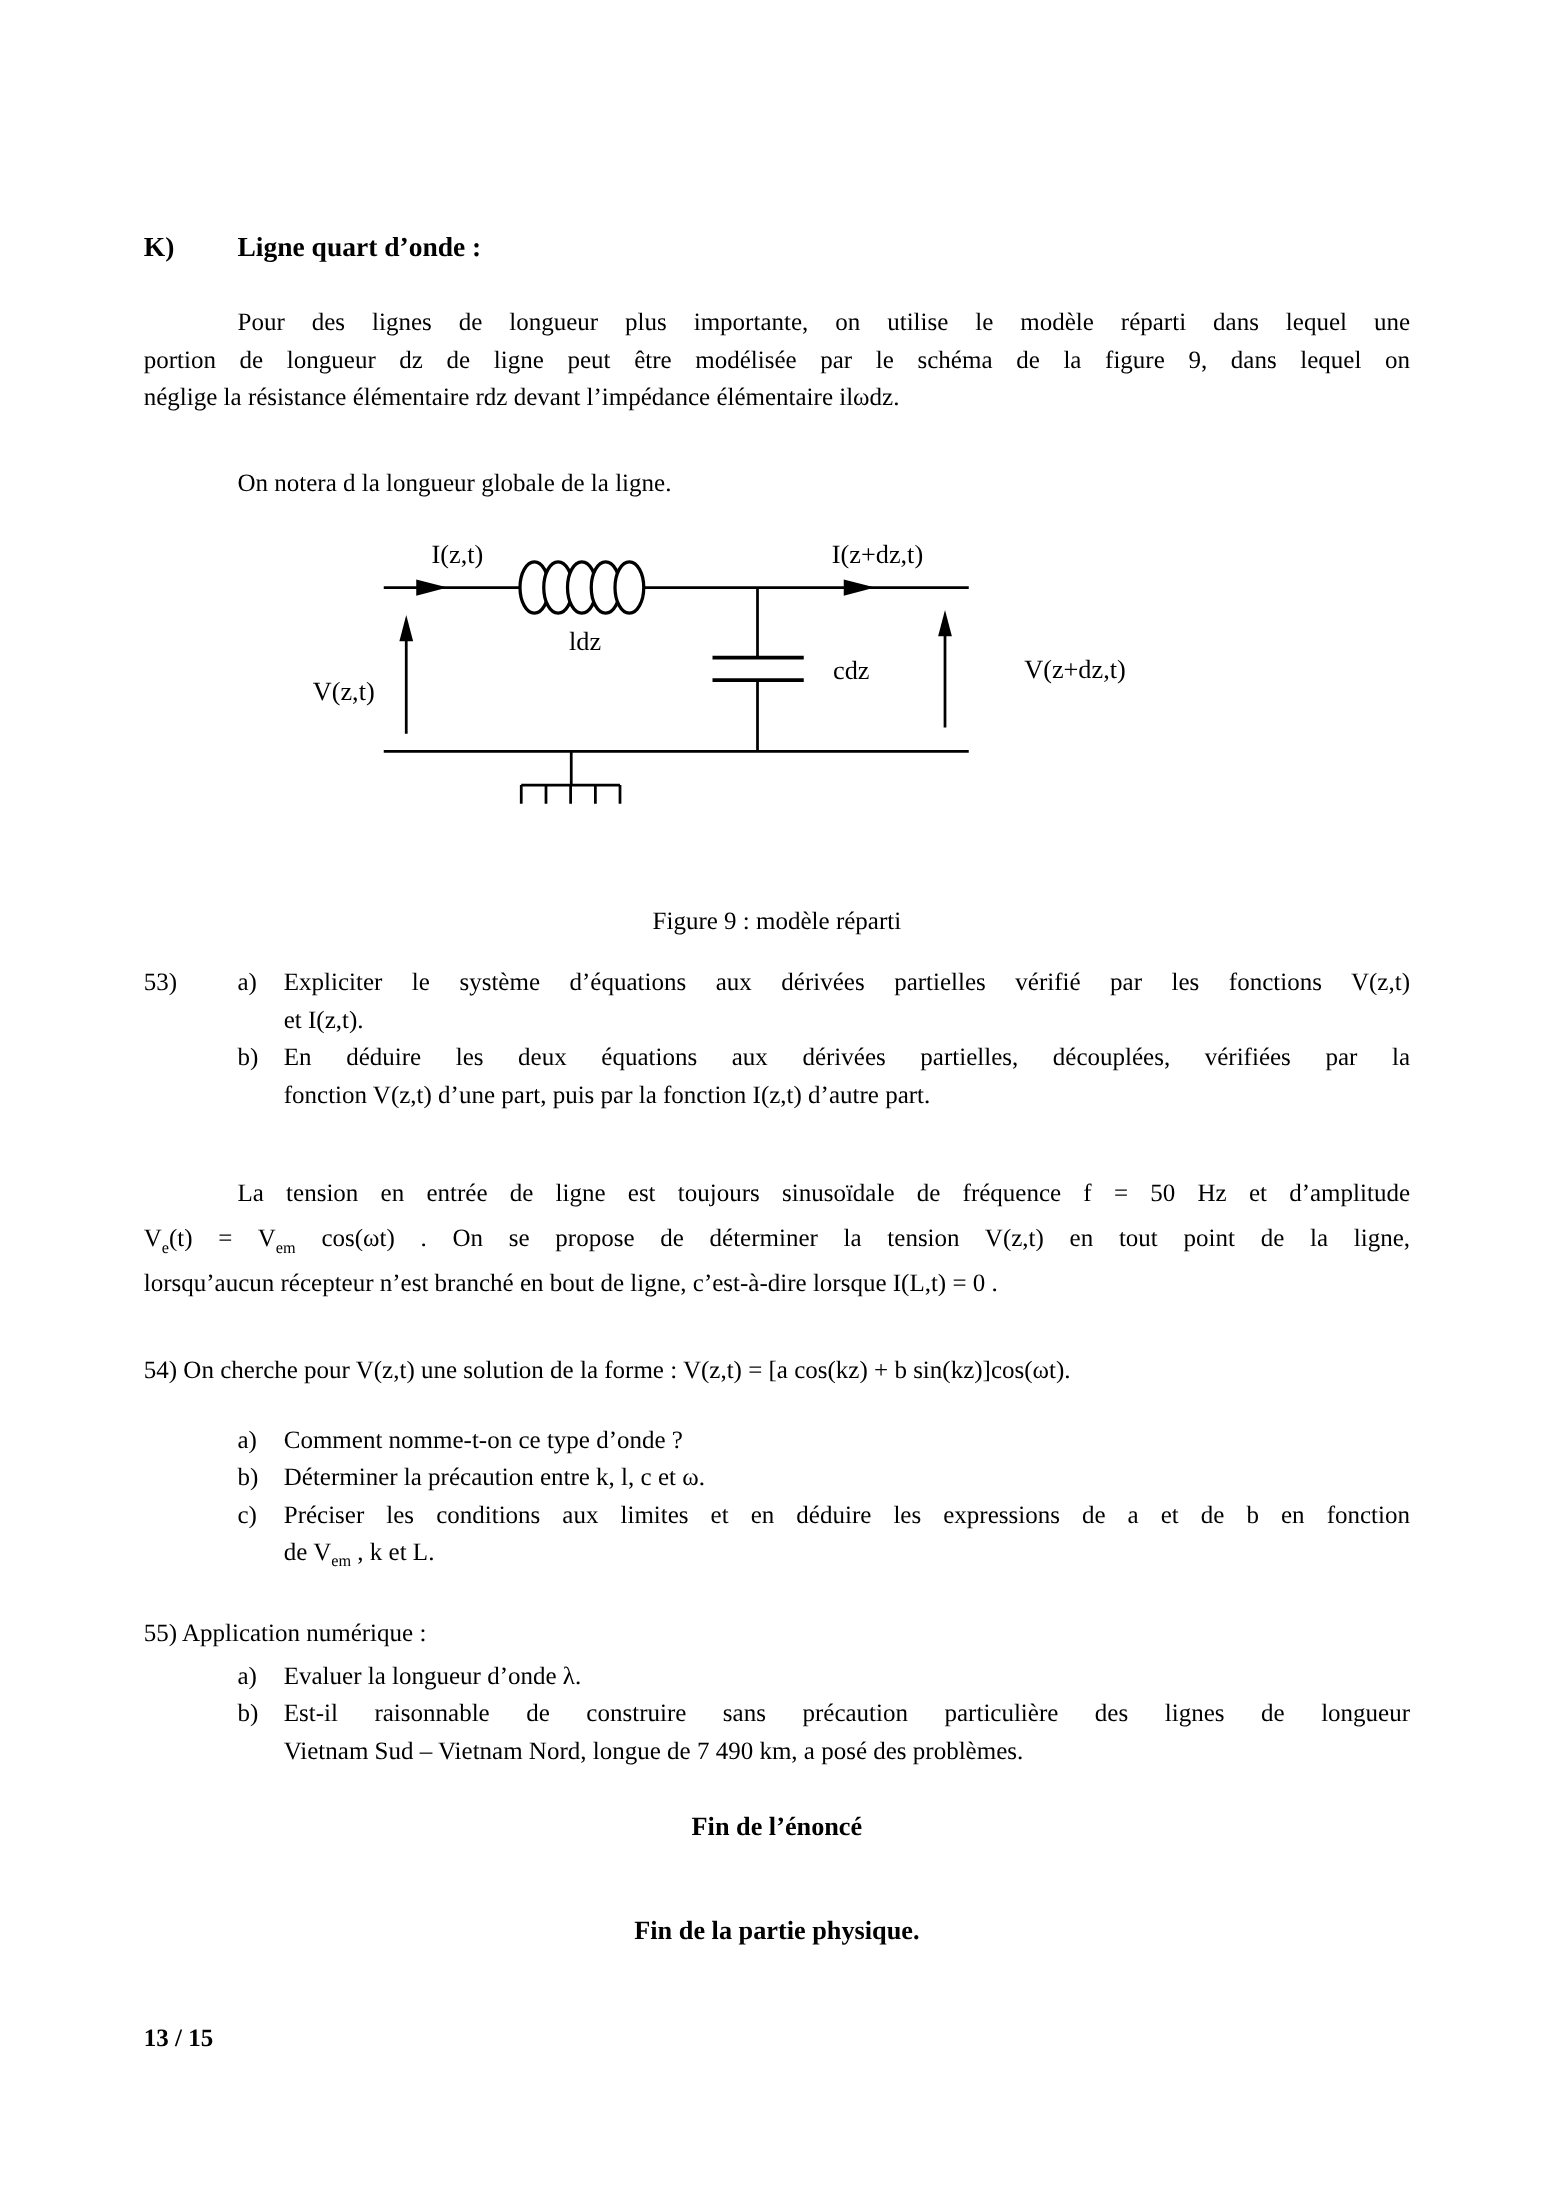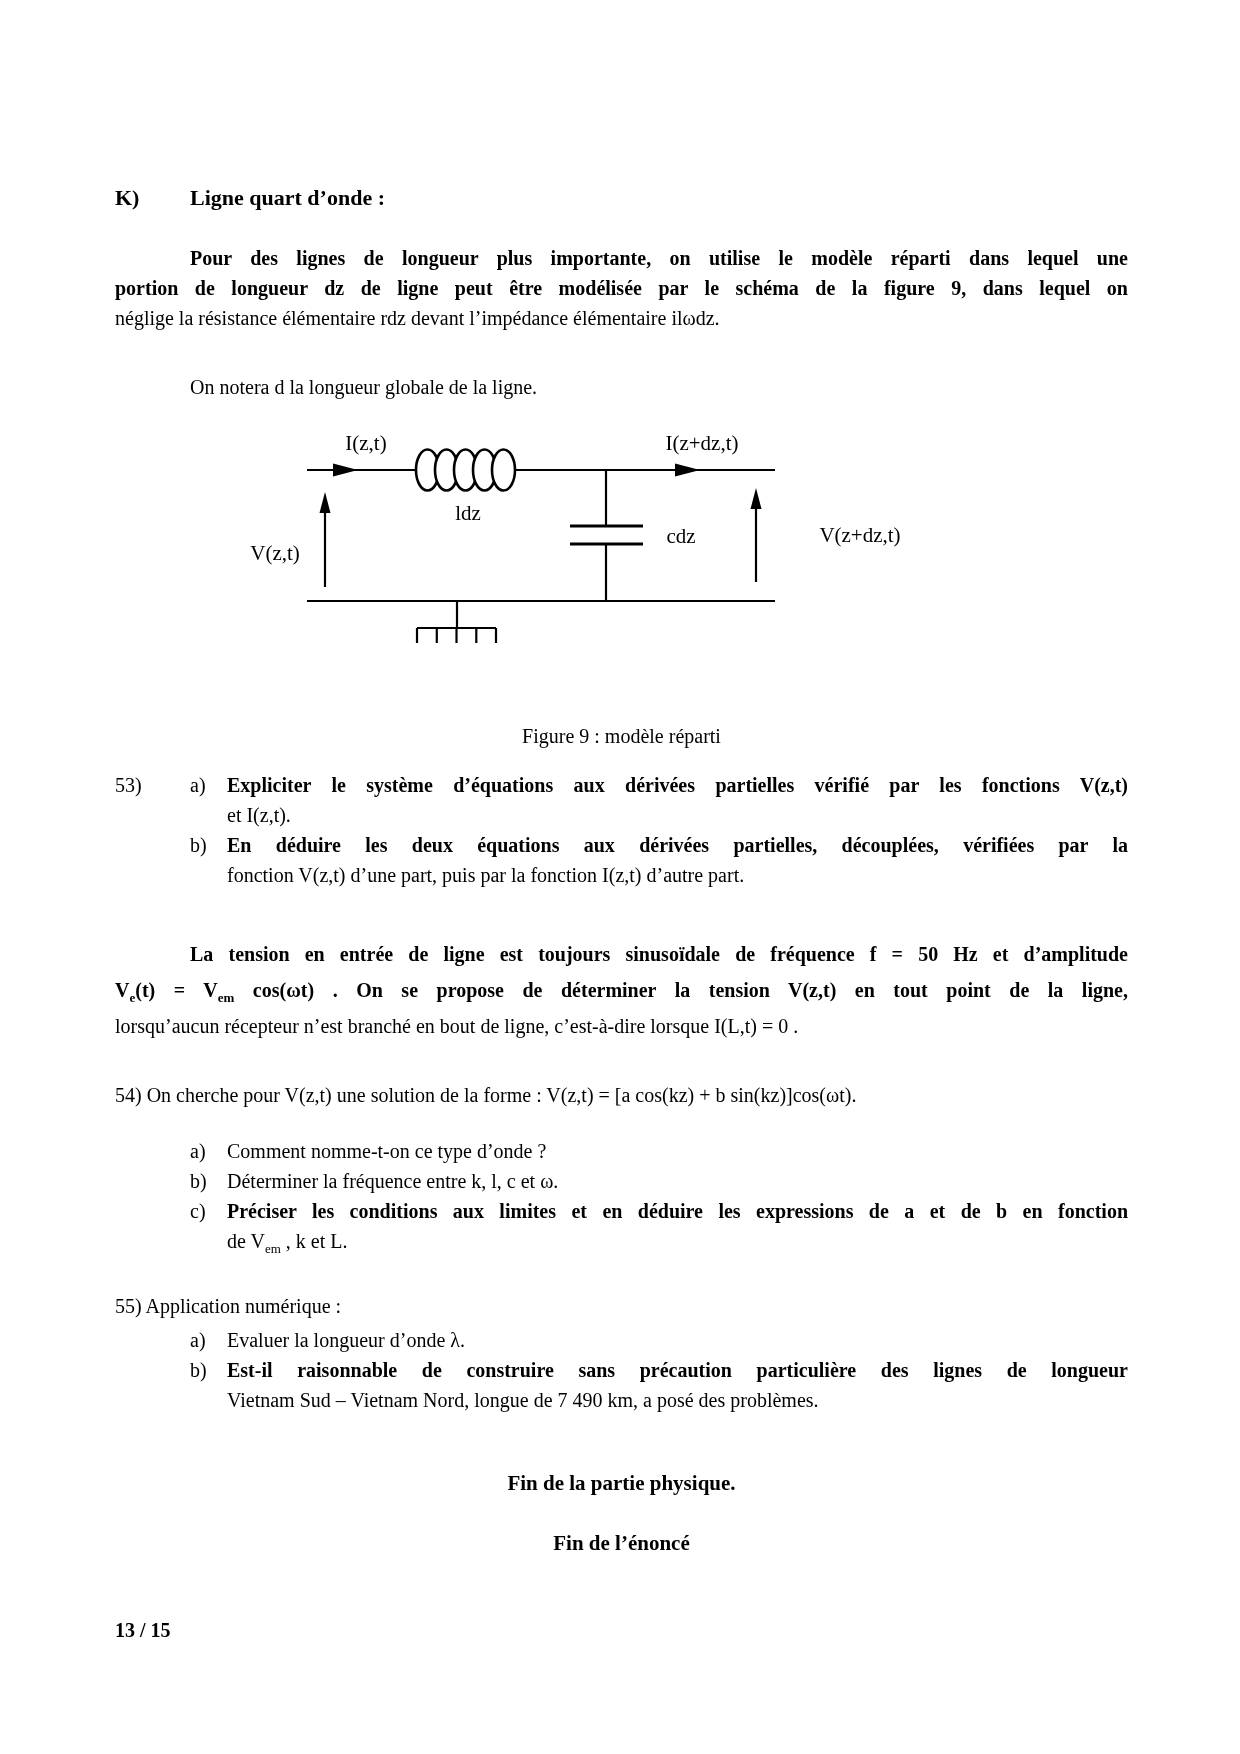--- a/index.html
+++ b/index.html
@@ -11,21 +11,21 @@
     color:#000000;
     font-family:"Liberation Serif", serif;
     font-size:20px;
     line-height:30px;
     padding:183px 112px 0 115px;
     overflow:hidden;
   }
   .heading { display:flex; font-weight:bold; font-size:22px; }
   .h-label { width:75px; flex:0 0 75px; }
 
-  .jline { text-align:justify; text-align-last:justify;font-weight:bold; }
+  .jline { text-align:justify; text-align-last:justify; }
   .indent { padding-left:75px; }
 
   .p1 { margin-top:30px; }
   .p2 { margin-top:39px; padding-left:75px; }
 
   .figure-wrap { margin:18px 0 0 115px; }
   svg text { font-family:"Liberation Serif", serif; font-size:21px; fill:#000; }
 
   .caption { margin-top:53px; text-align:center; }
 
@@ -164,21 +164,21 @@
 
   <p class="q54intro">54) On cherche pour V(z,t) une solution de la forme : V(z,t) = [a cos(kz) + b sin(kz)]cos(ωt).</p>
 
   <div class="sublist first">
     <div class="item">
       <div class="ilabel">a)</div>
       <div class="itext">Comment nomme-t-on ce type d’onde ?</div>
     </div>
     <div class="item">
       <div class="ilabel">b)</div>
-      <div class="itext">Déterminer la fréquence entre k, l, c et ω.</div>
+      <div class="itext">Déterminer la précaution entre k, l, c et ω.</div>
     </div>
     <div class="item">
       <div class="ilabel">c)</div>
       <div class="itext">
         <div class="jline">Préciser les conditions aux limites et en déduire les expressions de a et de b en fonction</div>
         <div><span>de V</span><sub class="sub">em</sub><span> , k et L.</span></div>
       </div>
     </div>
   </div>
 
@@ -191,17 +191,17 @@
     </div>
     <div class="item">
       <div class="ilabel">b)</div>
       <div class="itext">
         <div class="jline">Est-il raisonnable de construire sans précaution particulière des lignes de longueur</div>
         <div>Vietnam Sud – Vietnam Nord, longue de 7 490 km, a posé des problèmes.</div>
       </div>
     </div>
   </div>
 
+  <div class="fin fin2">Fin de l’énoncé</div>
   <div class="fin">Fin de la partie physique.</div>
-  <div class="fin fin2">Fin de l’énoncé</div>
   <div class="pagenum">13 / 15</div>
 
 </div>
 
 </body></html>

